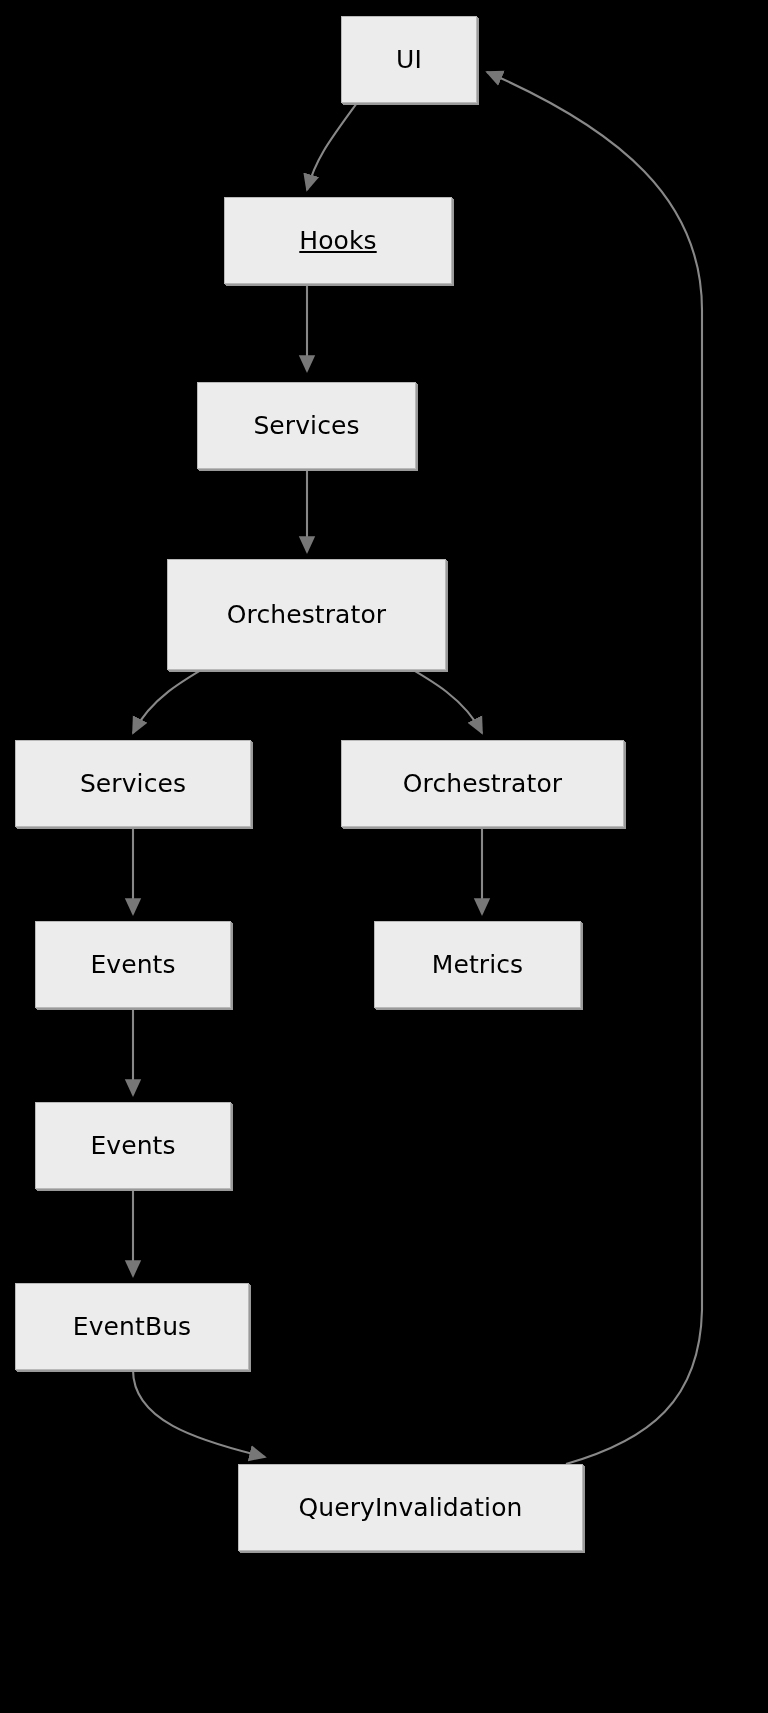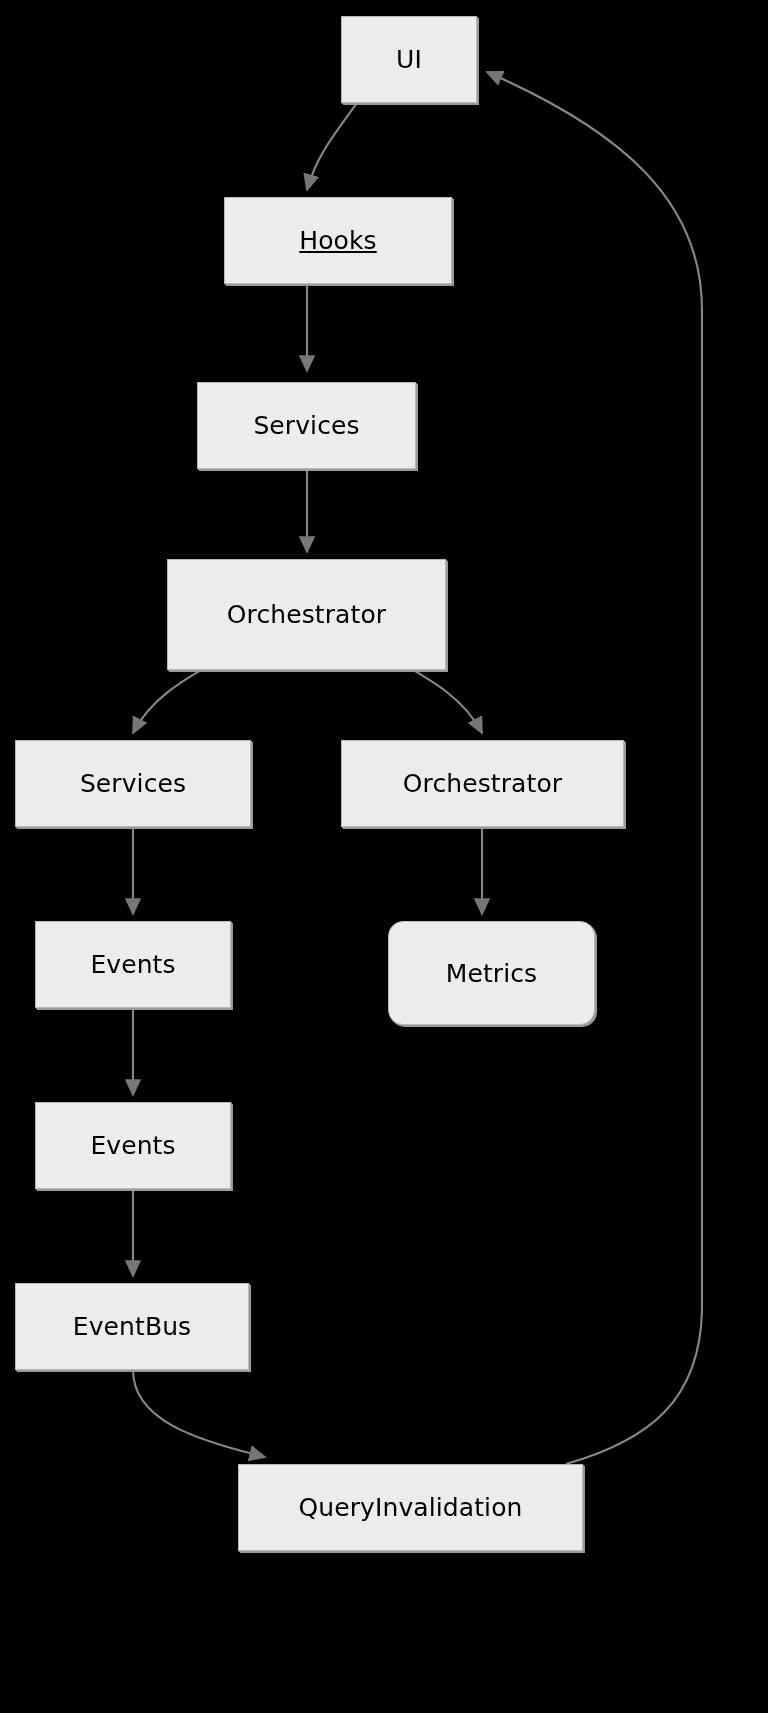--- a/index.html
+++ b/index.html
@@ -88,21 +88,21 @@
   </div>
   <div class="node" style="left: 15px; top: 740px; width: 236px; height: 87px;">
     <span class="node-label">Services</span>
   </div>
   <div class="node" style="left: 341px; top: 740px; width: 283px; height: 87px;">
     <span class="node-label">Orchestrator</span>
   </div>
   <div class="node" style="left: 35px; top: 921px; width: 196px; height: 87px;">
     <span class="node-label">Events</span>
   </div>
-  <div class="node" style="left: 388px; top: 921px; width: 207px; height: 104px; border-radius: 15px;">
+  <div class="node" style="left: 374px; top: 921px; width: 207px; height: 87px;">
     <span class="node-label">Metrics</span>
   </div>
   <div class="node" style="left: 35px; top: 1102px; width: 196px; height: 87px;">
     <span class="node-label">Events</span>
   </div>
   <div class="node" style="left: 15px; top: 1283px; width: 234px; height: 87px;">
     <span class="node-label">EventBus</span>
   </div>
   <div class="node" style="left: 238px; top: 1464px; width: 345px; height: 87px;">
     <span class="node-label">QueryInvalidation</span>

